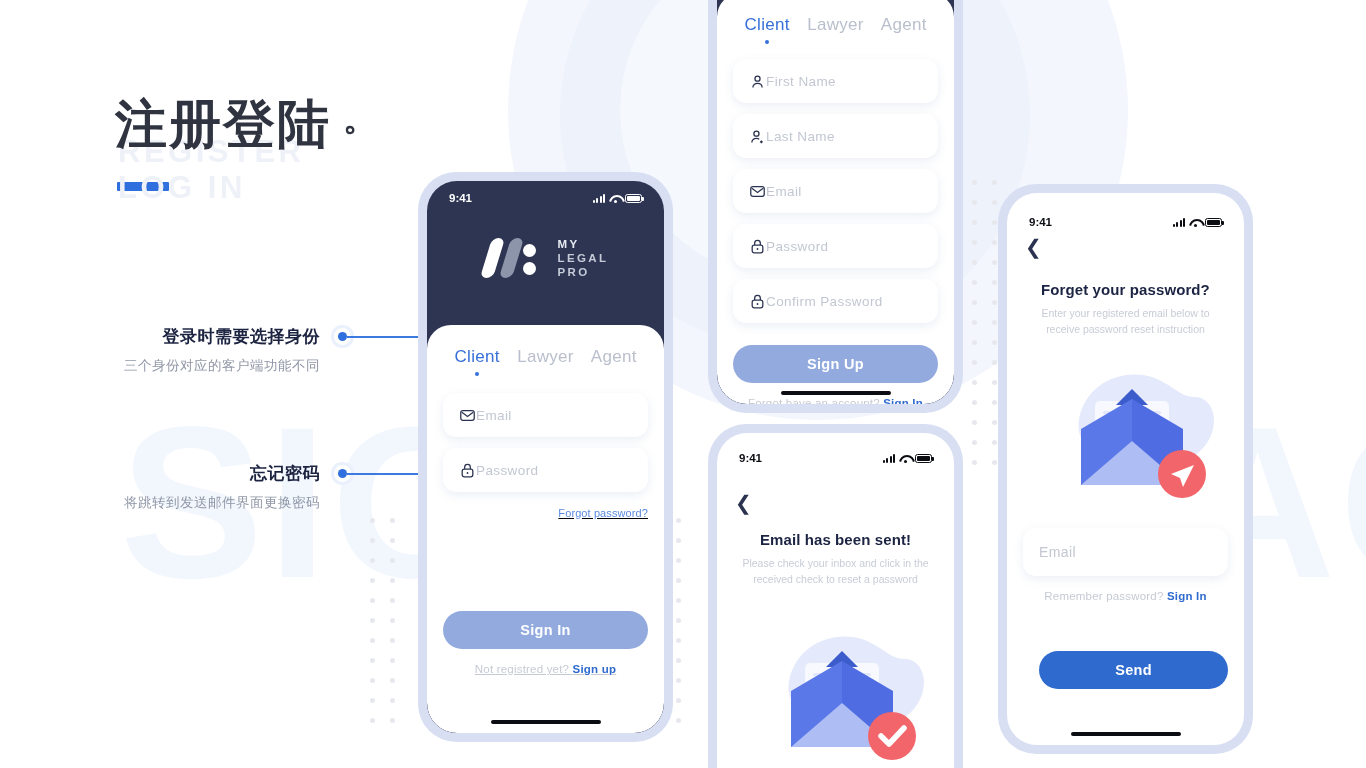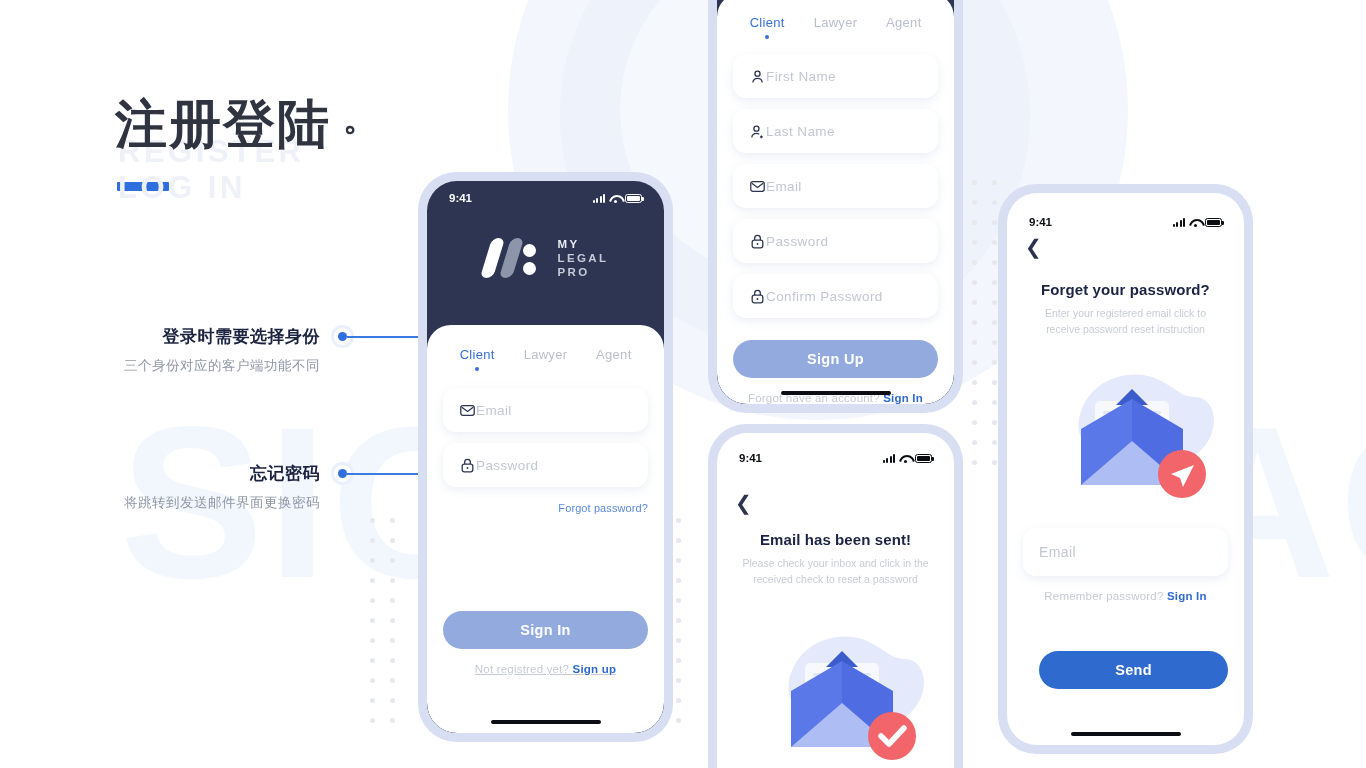--- a/index.html
+++ b/index.html
@@ -107,21 +107,21 @@
     display:flex; align-items:center; 
     background:#fff; border-radius:13px; height:44px; padding:0 16px;
     box-shadow:0 3px 10px rgba(133,148,190,.16);
   }
   .field .ph { font-size:13.5px; color:#c3c7d2; letter-spacing:.4px; }
   .ficon { width:17px; height:17px; color:#2b3350; flex:none; }
   .ficon svg { display:block; width:100%; height:100%; }
 
   .tabs { display:flex; }
   .tab {
-    flex:1; text-align:center; font-size:13px; color:#b9bfcc;
+    flex:1; text-align:center; font-size:17px; color:#b9bfcc;
     letter-spacing:.3px; position:relative; cursor:pointer;
   }
   .tab.active { color:#3670d8; }
   .tab.active::after {
     content:""; position:absolute; left:50%; transform:translateX(-50%);
     bottom:-9px; width:4px; height:4px; border-radius:50%; background:#3670d8;
   }
 
   .btn-primary {
     display:flex; align-items:center; justify-content:center;
@@ -323,21 +323,21 @@
           <div class="field" style="margin-top:11px;">
             <span class="ficon">
               <svg viewBox="0 0 24 24" fill="none" stroke="currentColor" stroke-width="1.8">
                 <rect x="4.5" y="10" width="15" height="11" rx="3"></rect>
                 <path d="M8 10V7.5a4 4 0 018 0V10"></path>
                   <circle cx="12" cy="15.5" r="1.3" fill="currentColor" stroke="none"></circle>
               </svg>
             </span>
             <span class="ph">Password</span>
           </div>
-          <div style="text-align:right; margin-top:11px;">
+          <div style="text-align:right; margin-top:11px;text-decoration:underline;">
             <span class="linklike">Forgot password?</span>
           </div>
         </div>
 
         <div style="position:absolute; left:16px; right:16px; bottom:58px;">
           <div class="btn-primary btn-muted" style="height:38px;">Sign In</div>
           <div class="footline" style="margin-top:14px;text-decoration:underline;">
             <span>Not registred yet?</span>
             <b>Sign up</b>
           </div>
@@ -481,21 +481,21 @@
           <span class="battery">
               <span></span>
             </span>
         </span>
       </div>
 
       <div class="backchev" style="left:18px; top:44px;">❮</div>
 
       <div style="padding:0 22px; margin-top:88px;">
         <div class="h-title">Forget your password?</div>
-        <div class="h-sub">Enter your registered email click to receive password reset instruction</div>
+        <div class="h-sub">Enter your registered email below to receive password reset instruction</div>
       </div>
 
       <div class="illus" style="left:44px; top:168px; width:168px; height:150px;">
         <svg viewBox="0 0 168 150">
           <path d="M28 58c6-32 36-48 64-44 26 4 34 22 52 22 14 0 22 16 18 32-6 24-28 36-56 38-34 3-84-10-78-48z" fill="#e4e9fb"></path>
           <rect x="44" y="40" width="74" height="62" rx="5" fill="#f7f9fe"></rect>
           <g fill="#e2e8fa">
             <rect x="52" y="50" width="58" height="3.2" rx="1.6"></rect>
             <rect x="52" y="58" width="58" height="3.2" rx="1.6"></rect>
             <rect x="52" y="66" width="58" height="3.2" rx="1.6"></rect>

